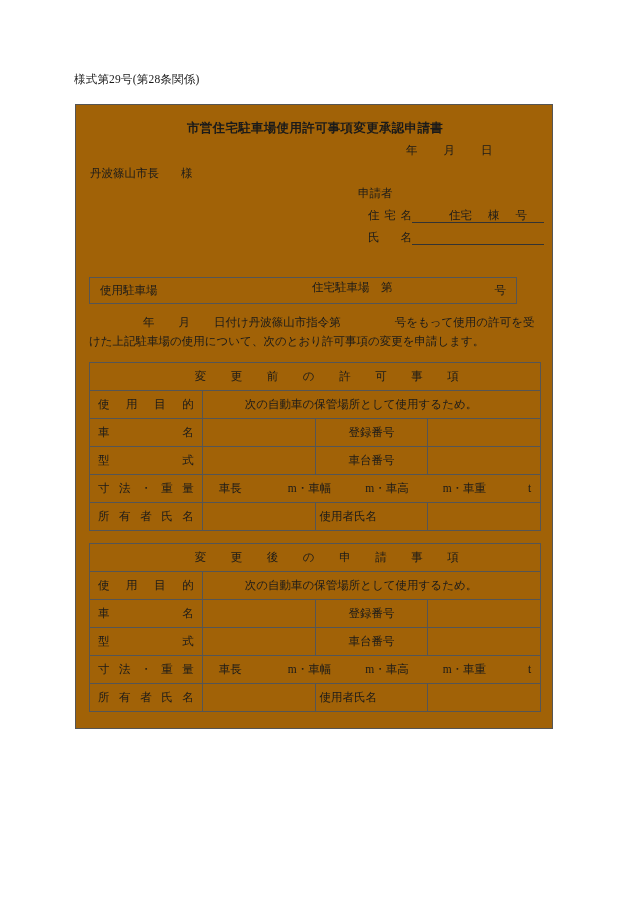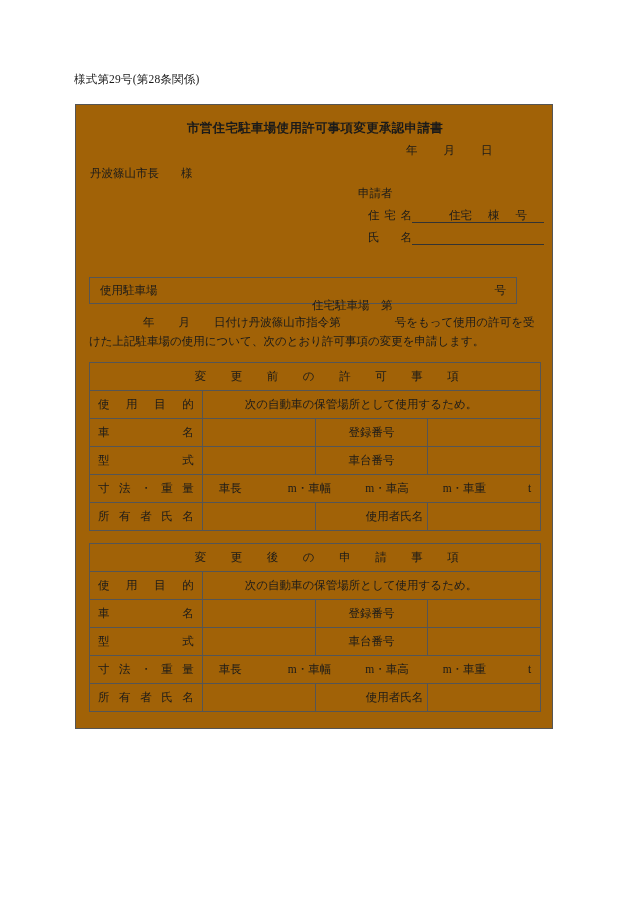--- a/index.html
+++ b/index.html
@@ -131,21 +131,21 @@
   }
   .parking-label {
     position: absolute;
     left: 10px;
     top: 5px;
     white-space: nowrap;
   }
   .parking-value {
     position: absolute;
     left: 222px;
-    top: 20px;
+    top: 2px;
     white-space: nowrap;
     text-align: center;
   }
   .parking-no {
     position: absolute;
     right: 10px;
     top: 5px;
     white-space: nowrap;
   }
 
@@ -202,21 +202,21 @@
     padding-left: 42px !important;
   }
   .sub-lbl {
     width: 58px;
     text-align: center;
     padding: 0 4px !important;
     white-space: nowrap;
   }
   .sub-lbl-wide {
     width: 81px;
-    text-align: right;
+    text-align: left;
     padding: 0 4px !important;
     white-space: nowrap;
   }
   .dim-cell {
     padding-left: 16px !important;
     white-space: nowrap;
   }
   .dim-cell .d1 { display: inline-block; width: 46px; }
   .dim-cell .d2 { display: inline-block; width: 34px; }
   .dim-cell .d3 { display: inline-block; width: 34px; }

